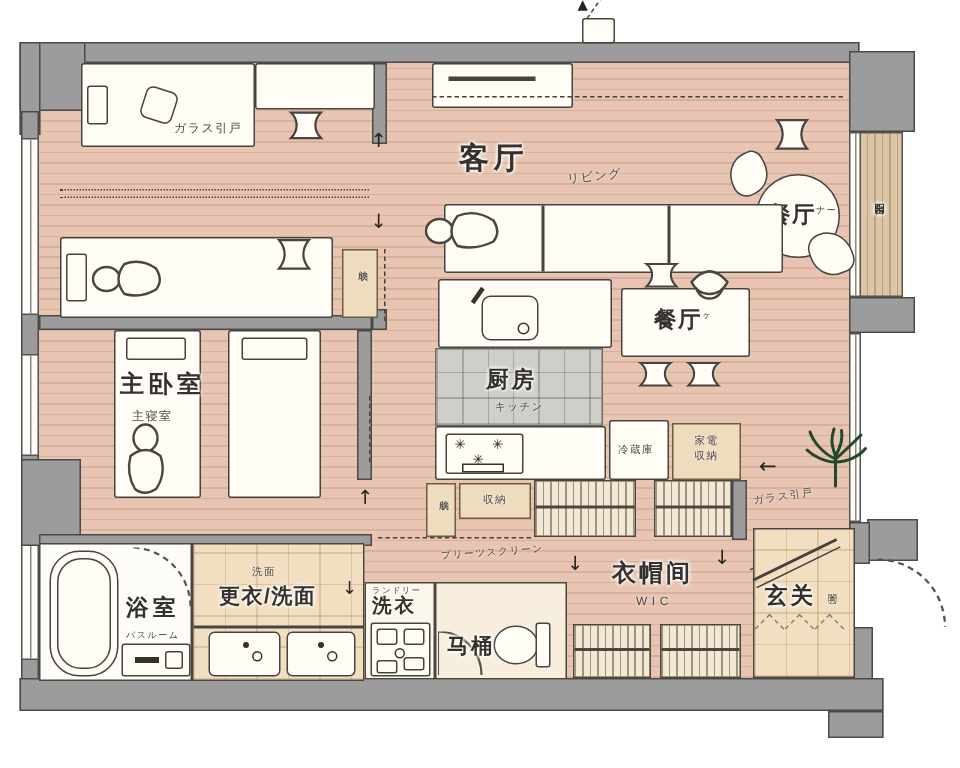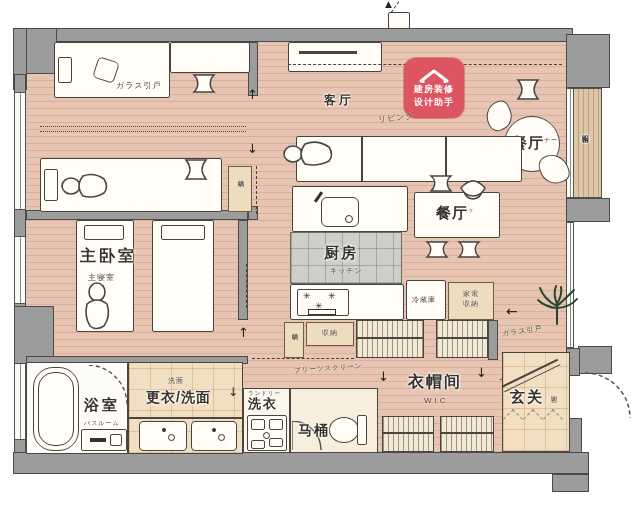--- a/index.html
+++ b/index.html
@@ -125,35 +125,28 @@
       </svg>
   </div>
   <div class="a lbl" style="left:80px;top:246px;font-size:16px;letter-spacing:3px;">主卧室</div>
   <div class="a sub" style="left:88px;top:272px;font-size:8px;">主寝室</div>
 
   <div class="a furn" style="left:288px;top:42px;width:94px;height:30px;">
     <div class="a" style="left:10px;top:8px;width:58px;height:3px;background:#474440;"></div>
   </div>
   <div class="a dashH" style="left:288px;top:64px;width:274px;"></div>
 
-  <div class="a badge" style="left:404px;top:58px;width:60px;height:60px;">
-    <svg width="34" height="15">
-        <path d="M4 13 L17 3 L30 13 M6 13 v1 M28 13 v1" fill="none" stroke="#fff" stroke-width="3" stroke-linecap="round" stroke-linejoin="round"></path>
-      </svg>
-    <span class="bl">建房装修</span>
-    <span class="bl">设计助手</span>
-  </div>
 
   <div class="a stool" style="left:514px;top:78px;">
     <svg width="28" height="24">
         <path d="M4 2 H24 C19 8 19 15 24 21 H4 C9 15 9 8 4 2 Z" fill="#fffdf6" stroke="#474440" stroke-width="1.5"></path>
       </svg>
   </div>
 
-  <div class="a lbl" style="left:324px;top:92px;font-size:12px;letter-spacing:3px;">客厅</div>
+  <div class="a lbl" style="left:306px;top:92px;font-size:20px;letter-spacing:3px;">客厅</div>
   <div class="a sub" style="left:378px;top:112px;font-size:8px;transform:rotate(-6deg);">リビング</div>
 
   <div class="a furn" style="left:504px;top:116px;width:56px;height:56px;border-radius:50%;"></div>
   <div class="a lbl" style="left:512px;top:134px;font-size:15px;letter-spacing:1px;">
     <span>餐厅</span><sup class="sub" style="font-size:6px;">ナー</sup>
   </div>
   <div class="a furn" style="left:486px;top:102px;width:26px;height:28px;border-radius:60% 30% 55% 35%;transform:rotate(-25deg);"></div>
   <div class="a furn" style="left:540px;top:154px;width:28px;height:30px;border-radius:35% 60% 30% 55%;transform:rotate(-20deg);"></div>
 
   <div class="a furn" style="left:296px;top:136px;width:226px;height:46px;">

